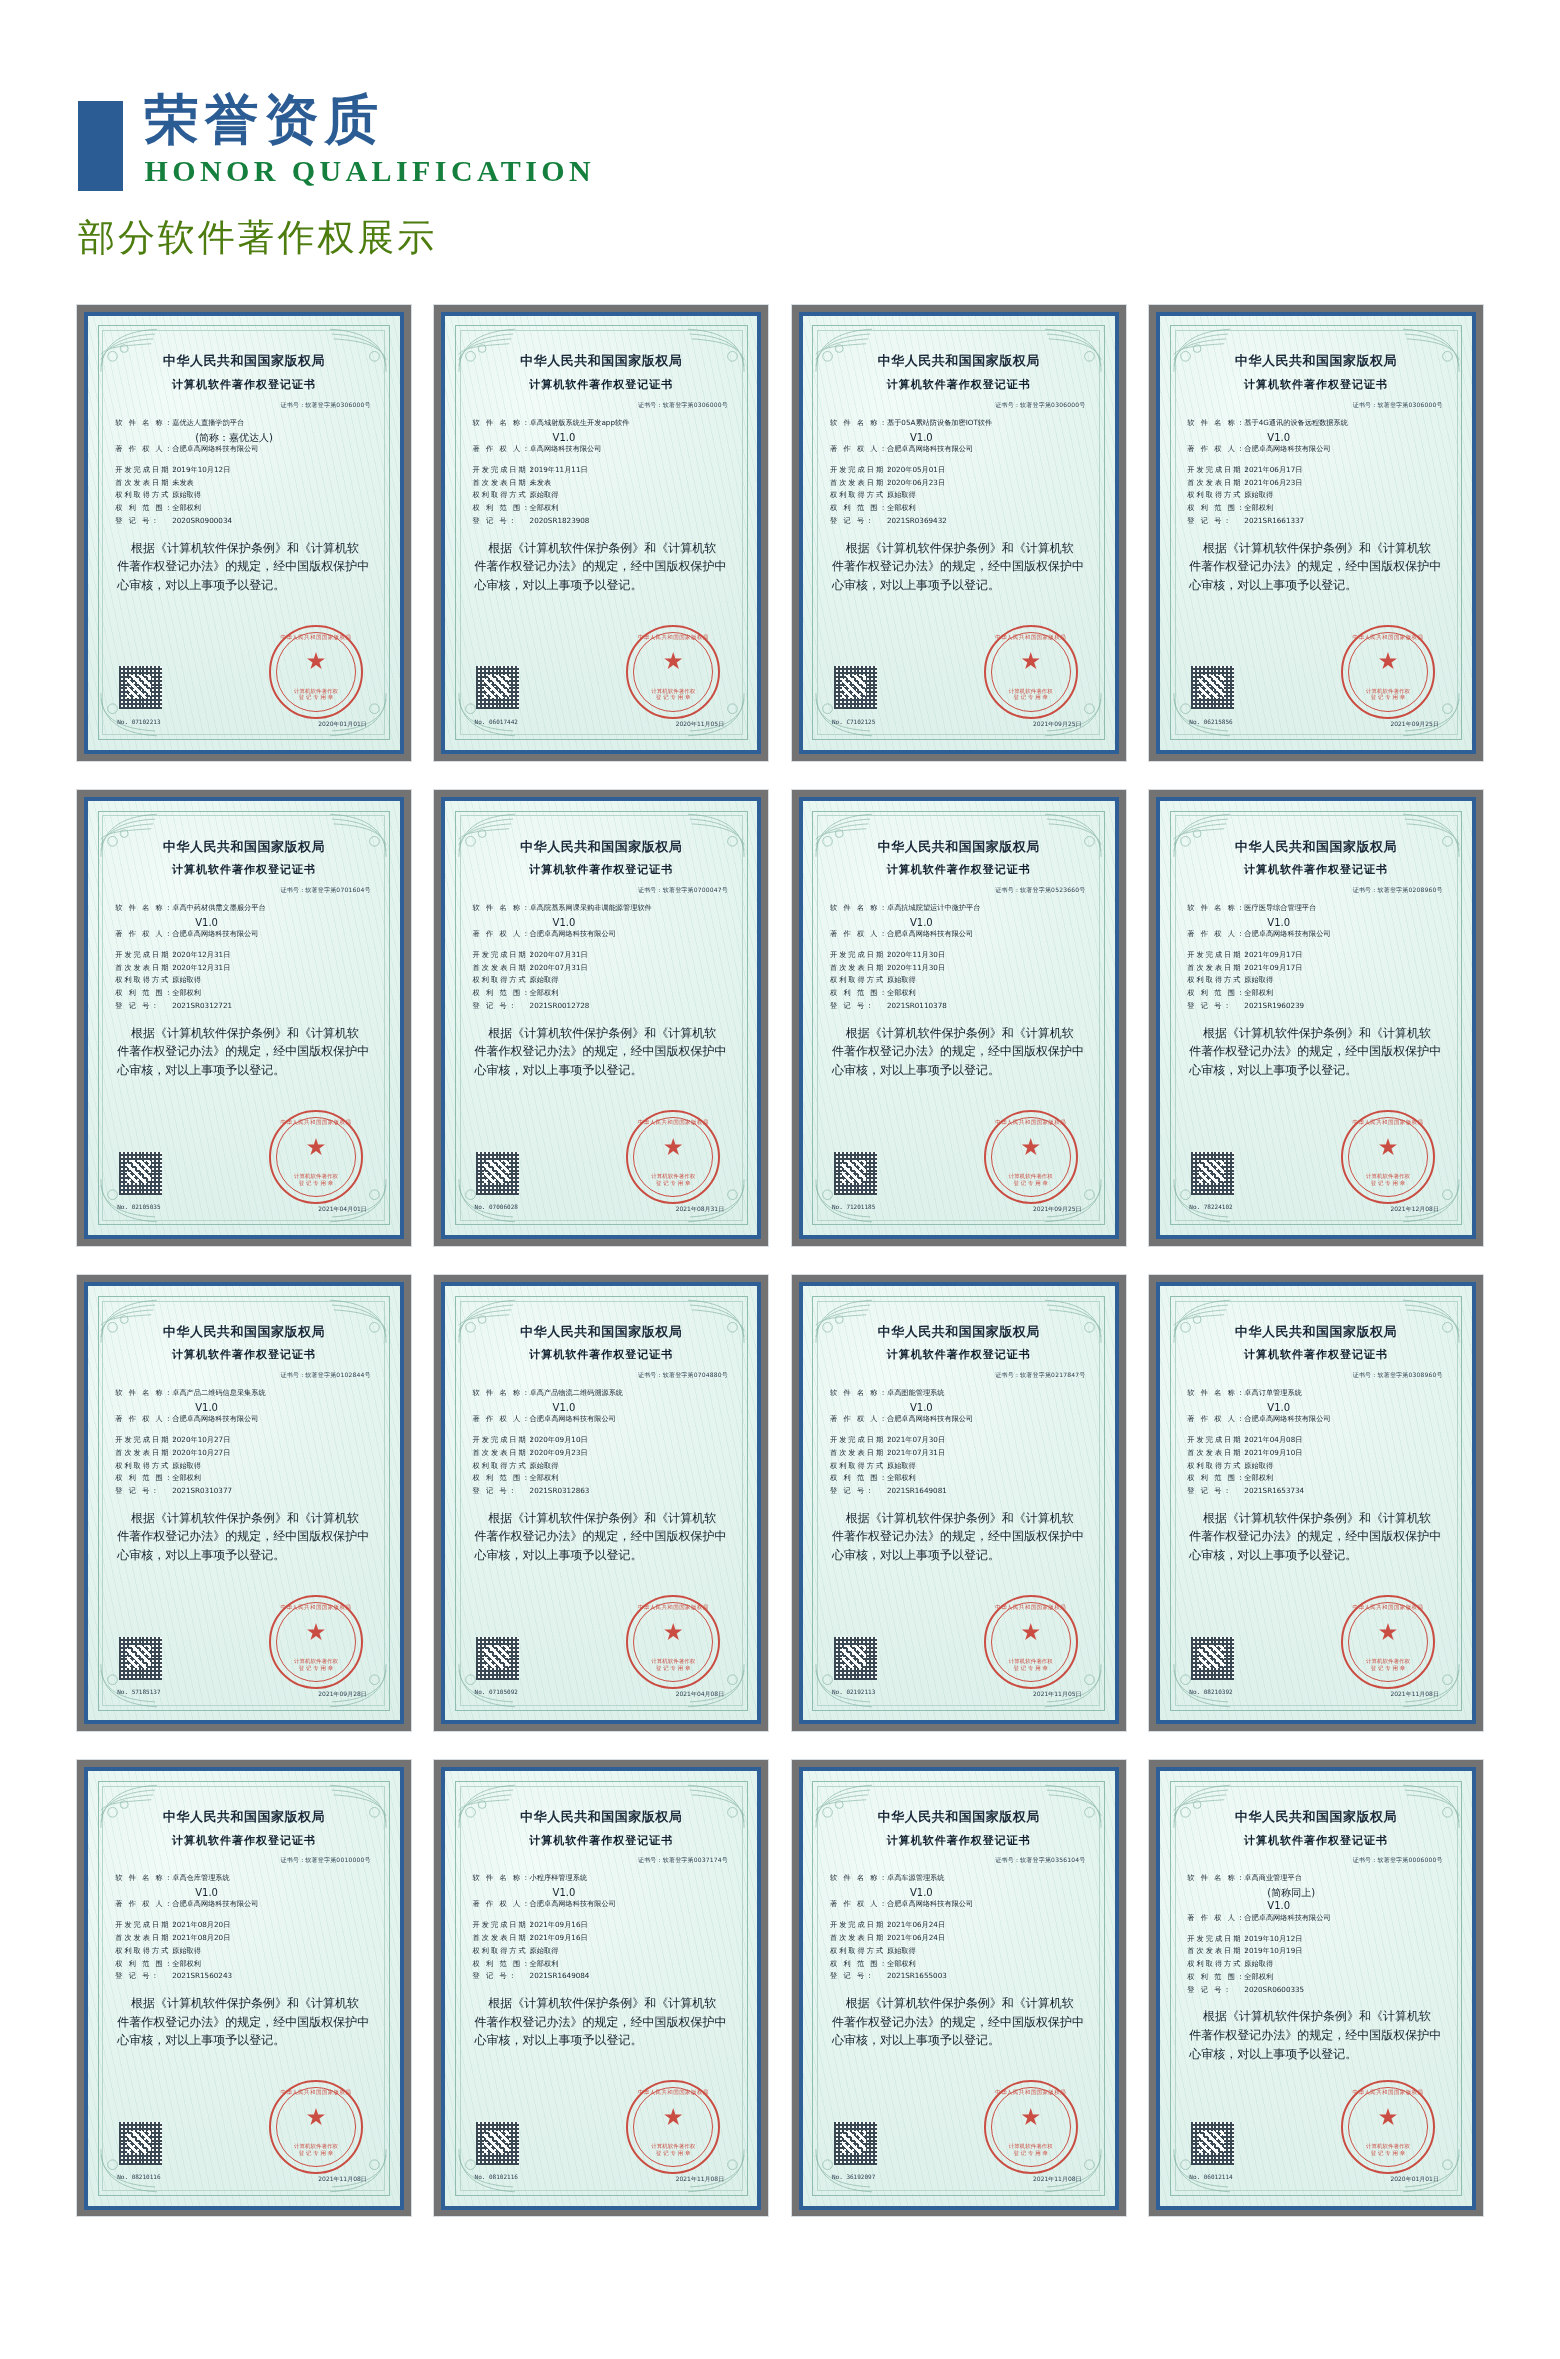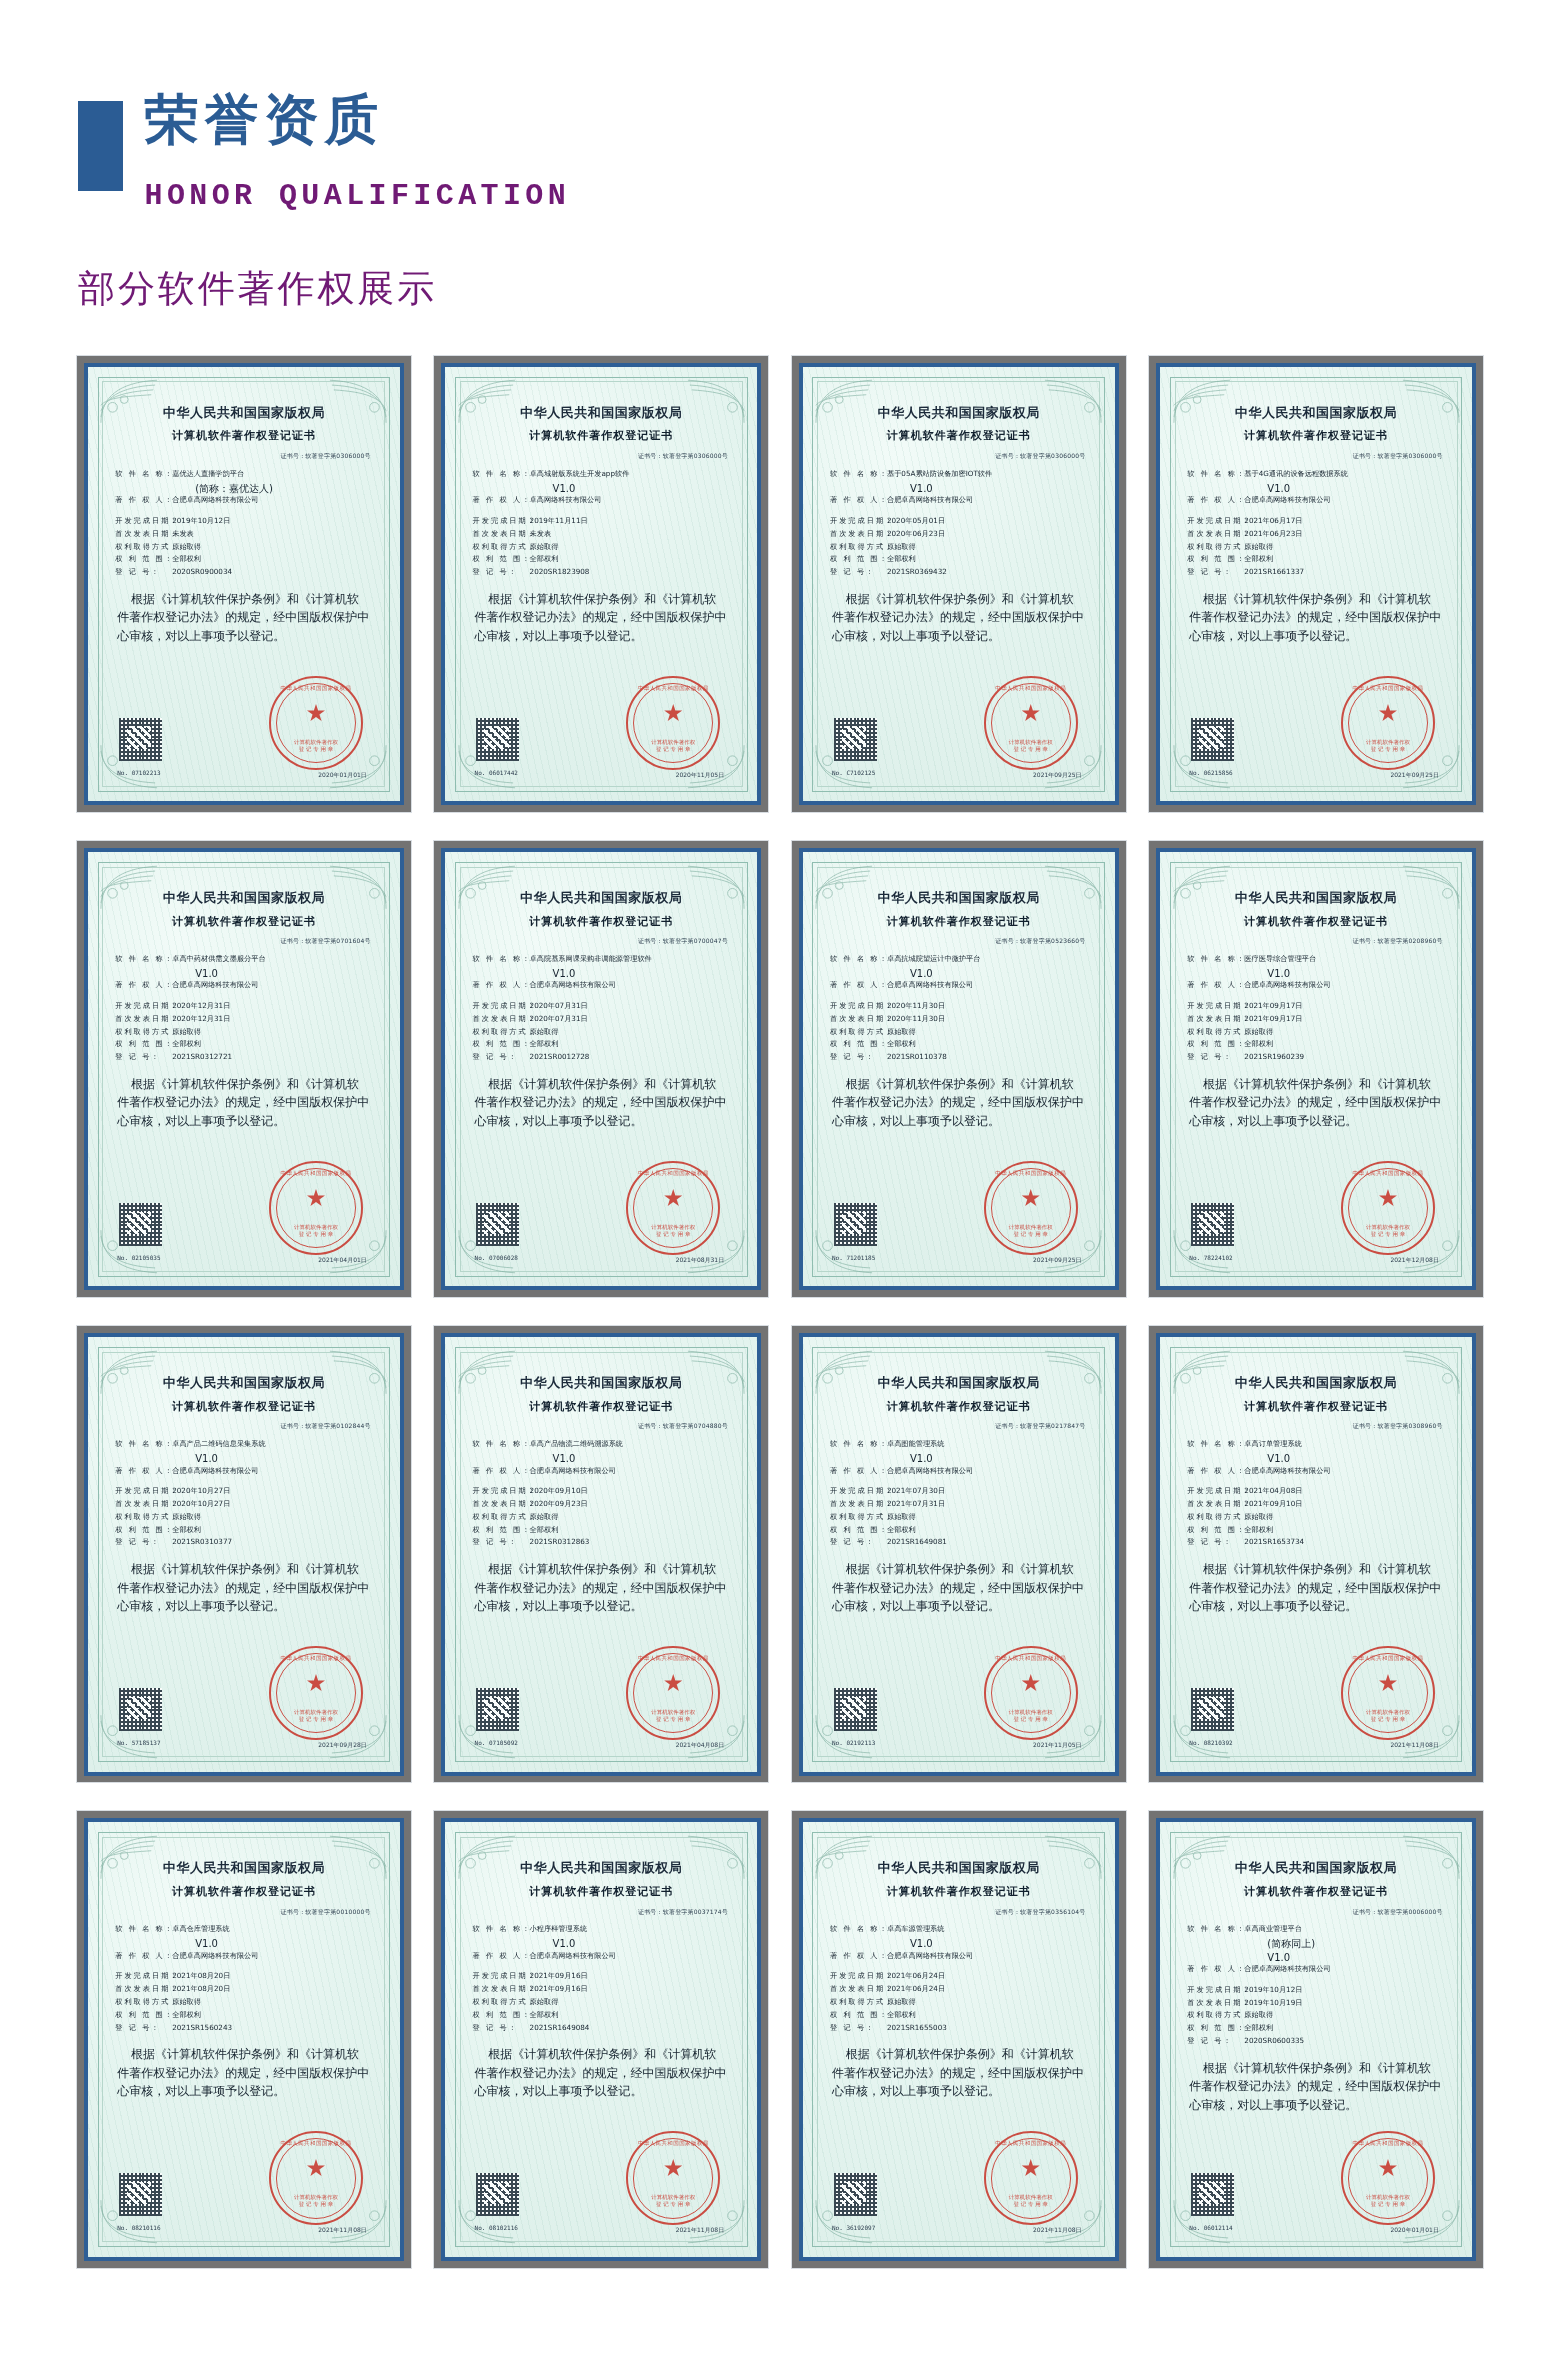--- a/index.html
+++ b/index.html
@@ -40,29 +40,29 @@
     font-size: 54px;
     font-weight: bold;
     color: #2b5c94;
     letter-spacing: 5.9px;
     line-height: 1.0;
     font-family: "DejaVu Sans", sans-serif;
   }
   .title-en {
     font-size: 30px;
     font-weight: bold;
-    color: #701a75;
+    color: #15803d;
     letter-spacing: 4.4px;
-    margin-top: 32px;
-    font-family: Liberation Mono, monospace;
+    margin-top: 7px;
+    font-family: Liberation Serif, serif;
   }
   .subtitle {
-    margin: 51px 0 0 78px;
+    margin: 22px 0 0 78px;
     font-size: 37px;
-    color: #701a75;
+    color: #4d7c0f;
     letter-spacing: 2.9px;
     font-family: Liberation Mono, monospace;
   }
 
   
   .cert-grid {
     margin: 41px 0 0 0;
     padding: 0 76px;
     display: grid;
     grid-template-columns: repeat(4, 1fr);

